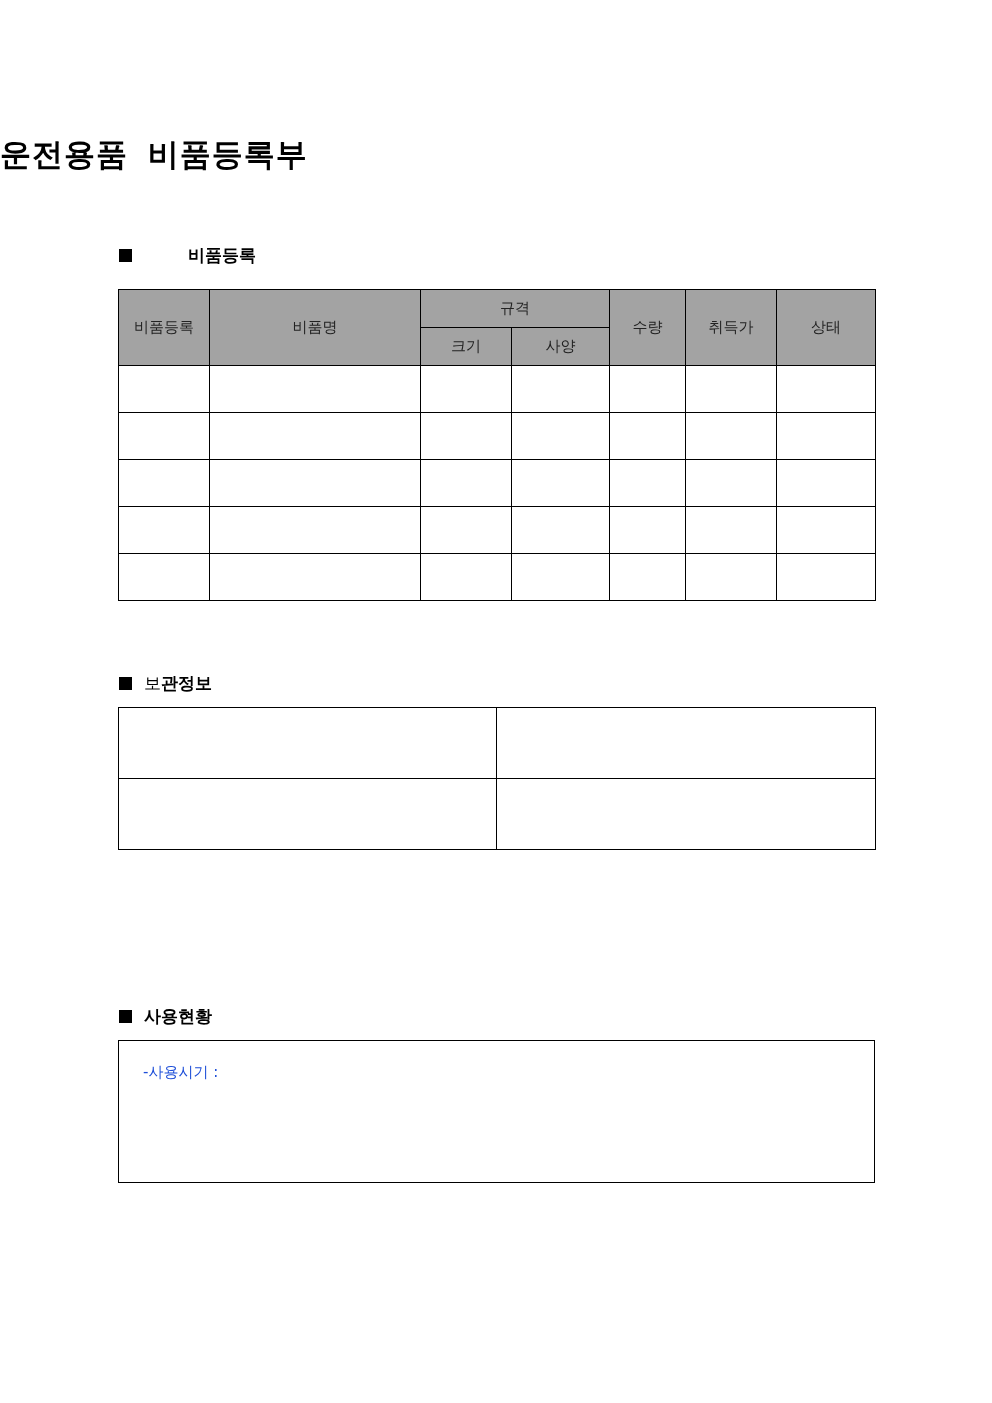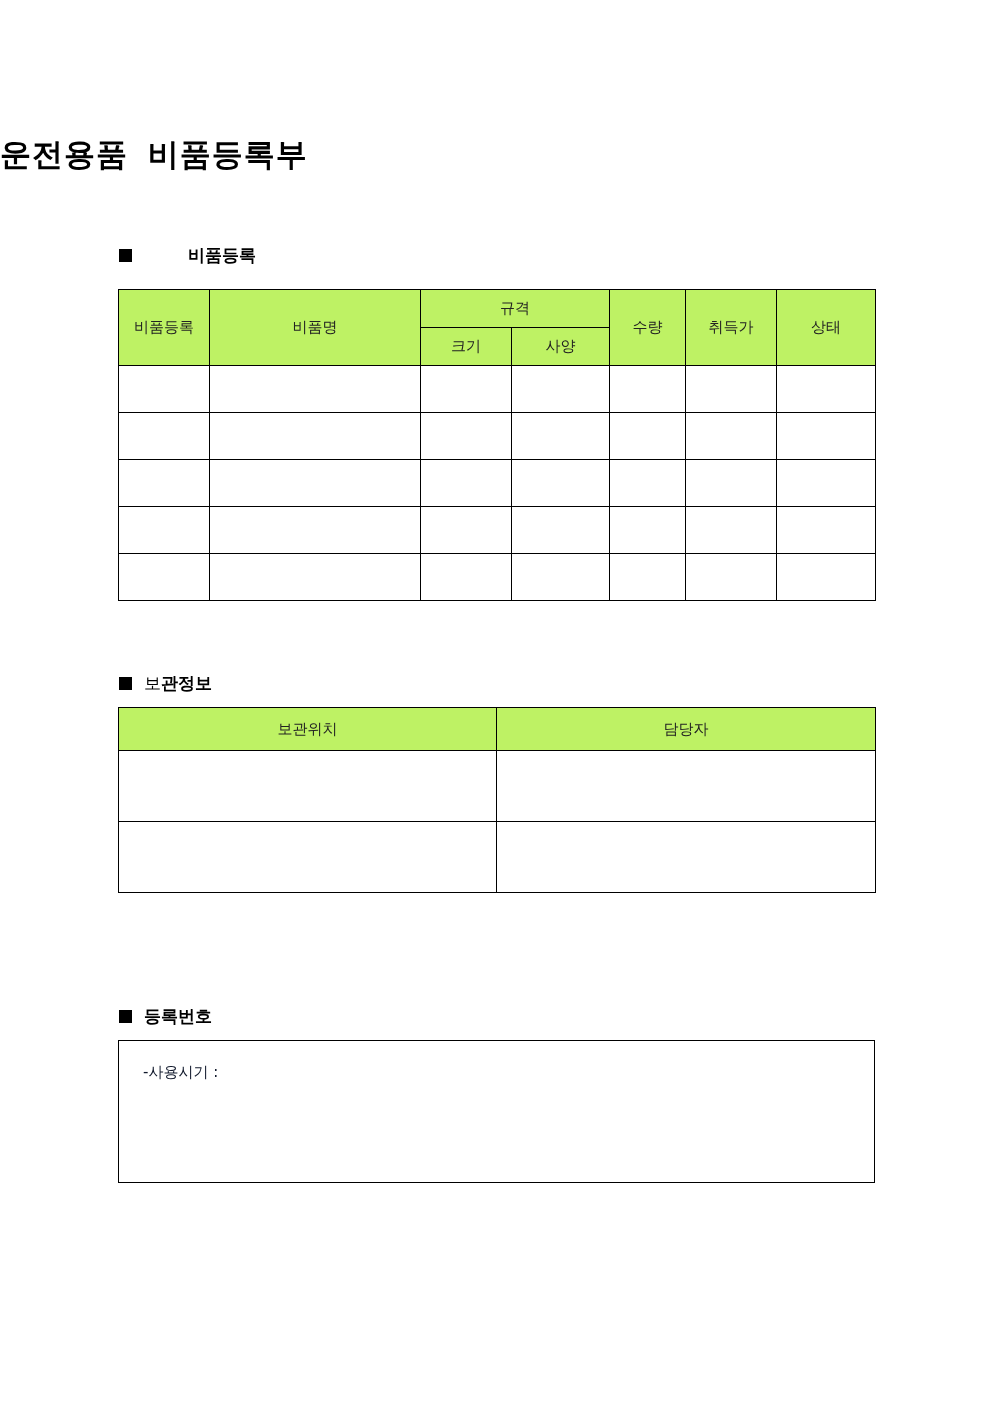--- a/index.html
+++ b/index.html
@@ -17,34 +17,34 @@
   .section-title .sq {
     display: inline-block; width: 13px; height: 13px; background: #000; margin-right: 12px;
   }
   .section-title .light { font-weight: normal; }
 
   table { position: absolute; border-collapse: collapse; table-layout: fixed; }
   td, th {
     border: 1px solid #000; font-weight: normal; font-size: 15px; text-align: center;
     vertical-align: middle; color: #222;
   }
-  th { background: #bef264; }
+  th { background: #a3a3a3; }
 
   #t-reg { left: 118px; top: 289px; width: 757px; }
   #t-reg th.h1 { height: 38px; }
   #t-reg th.h2 { height: 38px; margin-left: 28px; }
   #t-reg td { height: 47px; }
 
   #t-store { left: 118px; top: 707px; width: 757px; }
   #t-store th { height: 43px; }
   #t-store td { height: 71px; }
 
   .usage-box {
     position: absolute; left: 118px; top: 1040px; width: 757px; height: 143px;
-    border: 1px solid #000; padding: 20px 0 0 24px; font-size: 15px; color: #0f172a;
+    border: 1px solid #000; padding: 20px 0 0 24px; font-size: 15px; color: #1d4ed8;
   }
   .usage-line { height: 28px; line-height: 22px; }
 </style>
 </head>
 <body>
 
 <div class="doc-title">운전용품 비품등록부</div>
 
 <div class="section-title" style="top:244px;gap:44px;">
   <span class="sq"></span>
@@ -127,38 +127,34 @@
   <span class="light">보</span>
     <span>관정보</span>
 </div>
 
 <table id="t-store">
   <colgroup>
       <col style="width:378px">
       <col style="width:379px">
     </colgroup>
   <tbody>
-      <tr>
-    <th>보관위치</th>
-    <th>담당자</th>
-  </tr>
   <tr>
     <td></td>
     <td></td>
   </tr>
   <tr>
     <td></td>
     <td></td>
   </tr>
 </tbody>
   </table>
 
 <div class="section-title" style="top:1005px;">
   <span class="sq"></span>
-  <span>등록번호</span>
+  <span>사용현황</span>
 </div>
 
 <div class="usage-box">
   <div class="usage-line">
     <span>-사용시기 :</span>
     <span></span>
   </div>
 </div>
 
 </body></html>

